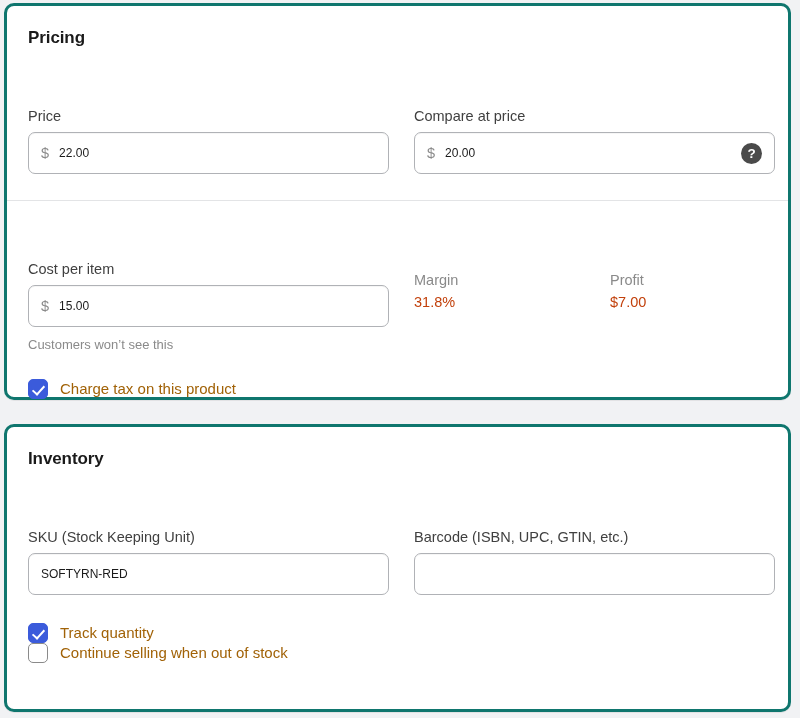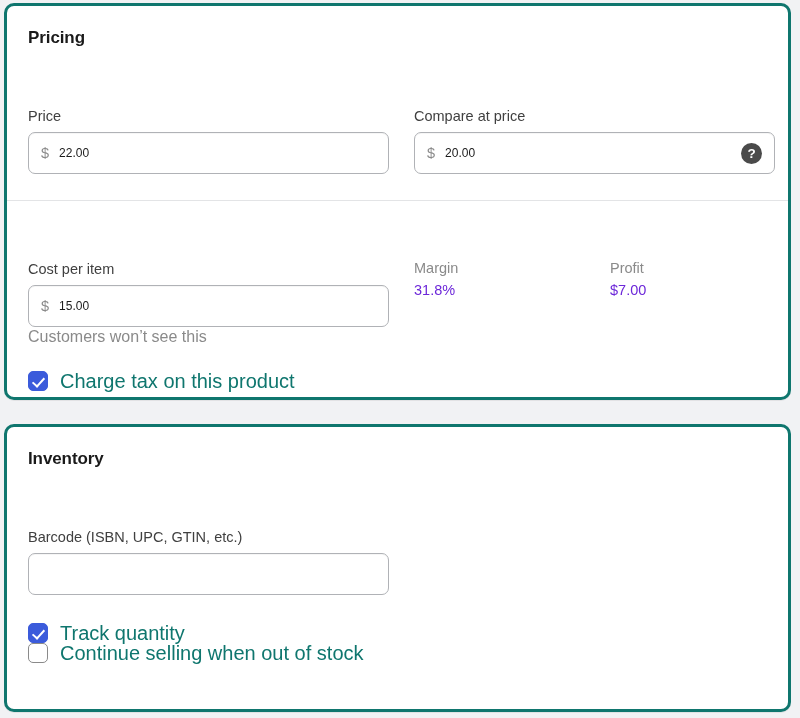--- a/index.html
+++ b/index.html
@@ -67,24 +67,24 @@
 
   .field-label {
     font-size: 14.5px;
     color: #404040;
     line-height: 20px;
     margin-bottom: 6px;
     margin-top: 28px;
   }
 
   .help-text {
-    font-size: 16px;
+    font-size: 13px;
     color: #8a8a8a;
     line-height: 20px;
-    margin-top: 0;
+    margin-top: 8px;
   }
 
   
   .row {
     display: flex;
     gap: 25px;
   }
   .col {
     width: 361px;
     flex: 0 0 361px;
@@ -140,29 +140,30 @@
     font-family: "Liberation Sans", sans-serif;
   }
 
   
   .metrics {
     display: flex;
   }
   .metric {
     width: 196px;
     flex: 0 0 196px;
+    margin-top: 12px;
   }
   .metric-label {
     font-size: 14.5px;
     color: #8a8a8a;
     line-height: 22px;
   }
   .metric-value {
     font-size: 14.5px;
-    color: #6d28d9;
+    color: #c2410c;
     line-height: 22px;
   }
 
   
   .checkbox-row {
     display: flex;
     align-items: center;
     gap: 12px;
   }
   .checkbox-row + .checkbox-row {
@@ -190,22 +191,22 @@
     height: 10px;
     border: solid #ffffff;
     border-width: 0 2.2px 2.2px 0;
     transform: rotate(42deg);
   }
   .cbox.unchecked {
     background: #ffffff;
     border: 1.6px solid #8a8a8a;
   }
   .cbox-label {
-    font-size: 20px;
-    color: #0f766e;
+    font-size: 15px;
+    color: #a16207;
     line-height: 20px;
     cursor: pointer;
   }
 </style>
 </head>
 <body>
 
 <div class="page">
 
   <section class="card card-pricing">
@@ -274,20 +275,26 @@
     </div>
   </section>
 
   <section class="card card-inventory">
     <div class="card-section">
 
       <h2 class="card-title">Inventory</h2>
 
       <div class="row" style="margin-top:30px;">
 
+        <div class="col">
+          <div class="field-label">SKU (Stock Keeping Unit)</div>
+          <div class="input-wrap">
+            <span class="input-value" data-placeholder="">SOFTYRN-RED</span>
+          </div>
+        </div>
 
         <div class="col">
           <div class="field-label">Barcode (ISBN, UPC, GTIN, etc.)</div>
           <div class="input-wrap">
             <span class="input-value" data-placeholder=""></span>
           </div>
         </div>
 
       </div>
 

